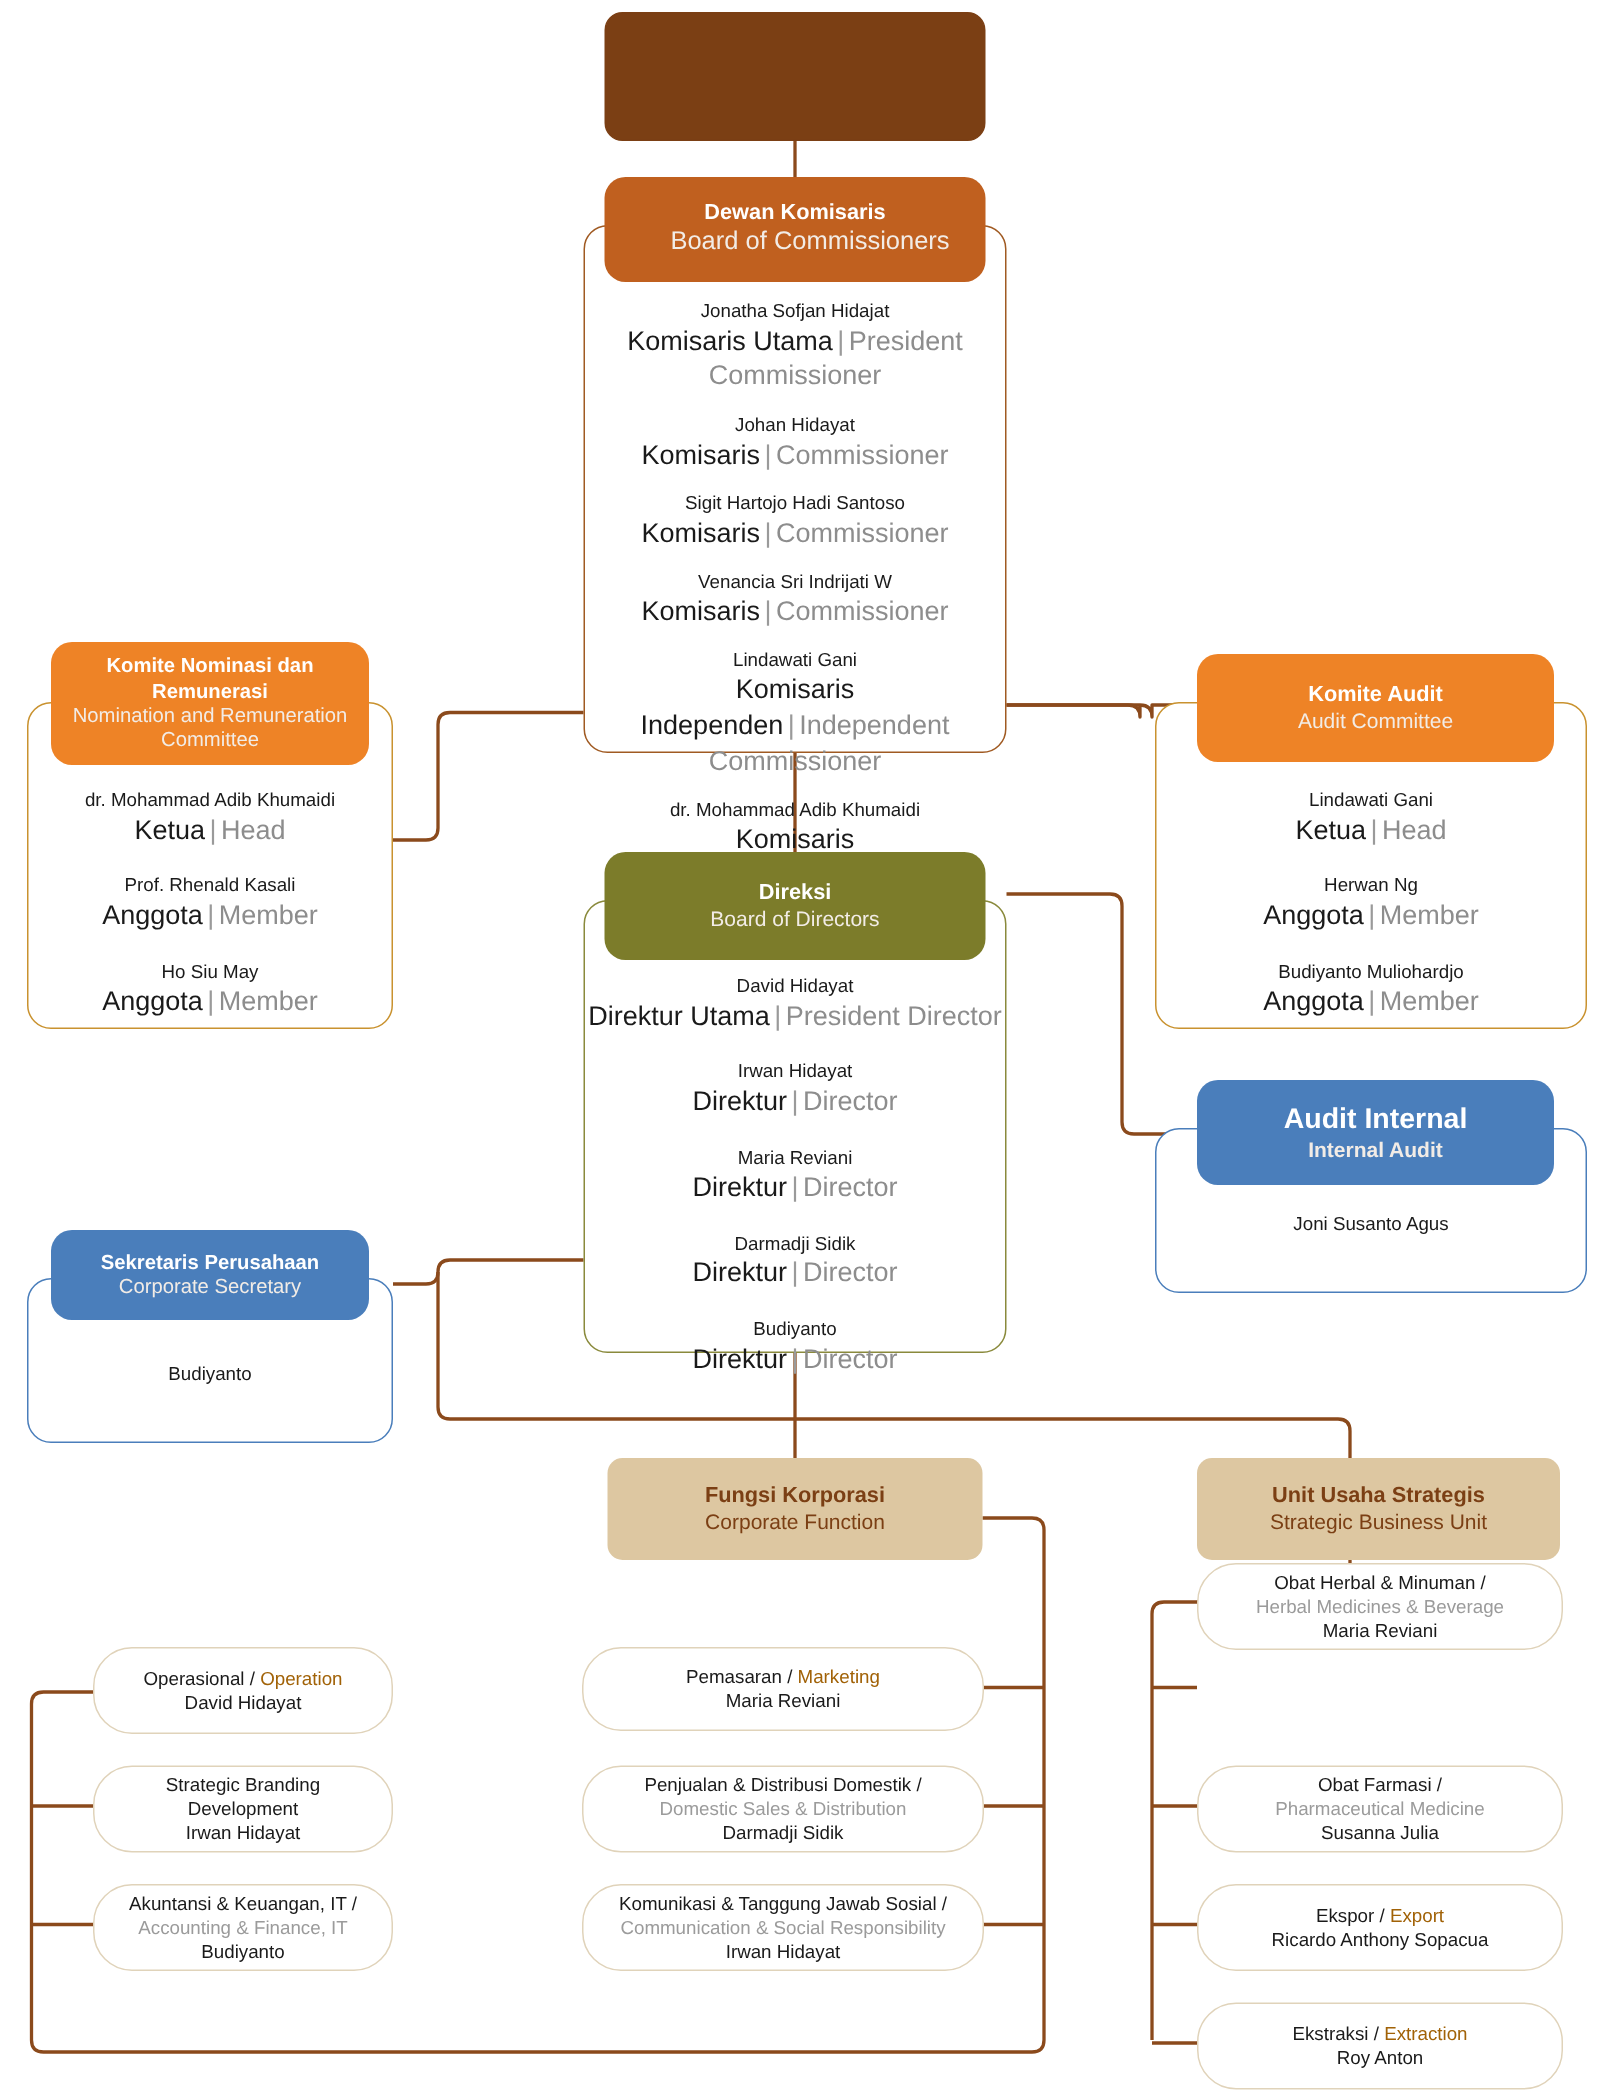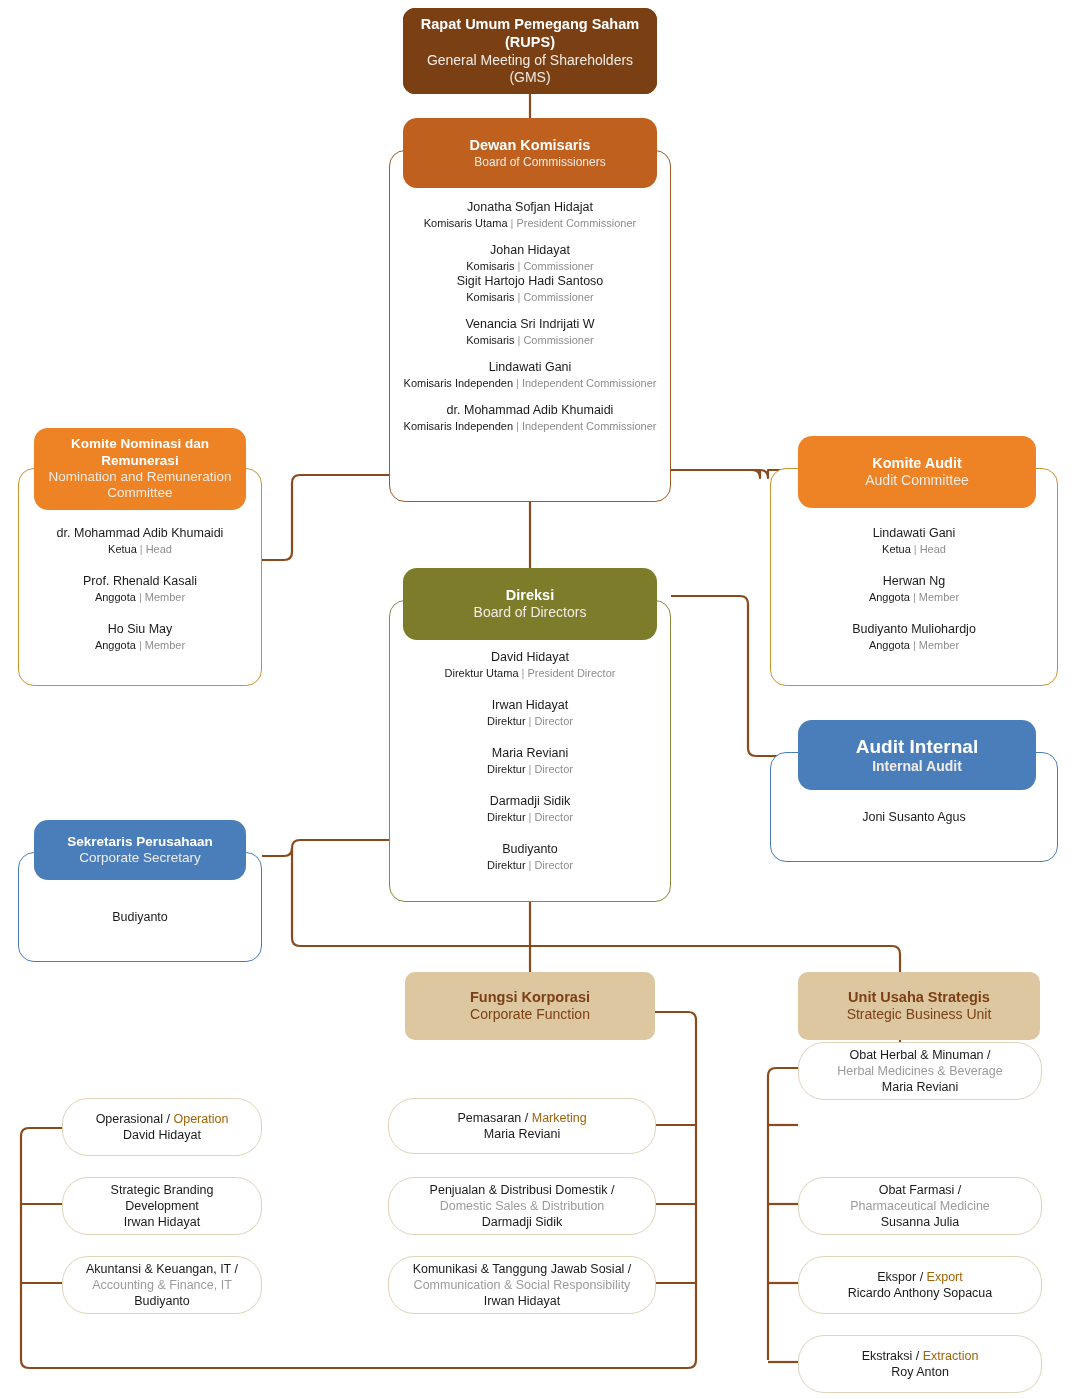--- a/index.html
+++ b/index.html
@@ -20,21 +20,21 @@
          border-radius:16px;z-index:1;}
   .panel.brown{border-color:#a05a22;}
   .panel.olive{border-color:#8a8a3c;}
   .panel.blue{border-color:#4a7ebb;}
 
   .panel .body{position:absolute;left:0;right:0;text-align:center;}
 
   
   .person{margin:0 0 0 0;text-align:center;line-height:1.32;}
   .person .nm{display:block;color:#1a1a1a;font-size:12.5px;}
-  .person .ro{display:block;font-size:11px;color:#1a1a1a;}
+  .person .ro{display:block;font-size:18px;color:#1a1a1a;}
   .person .ro .en{color:#8d8d8d;}
   .person .ro .bar{color:#9a9a9a;padding:0 3px;}
 
   
   .leaf{position:absolute;box-sizing:border-box;background:#ffffff;
         border:1.5px solid #e0d3ba;border-radius:26px;z-index:3;
         display:flex;flex-direction:column;align-items:center;justify-content:center;
         text-align:center;padding:4px 10px;}
   .leaf .l1{font-size:12.5px;color:#1a1a1a;line-height:1.3;}
   .leaf .l1 .en{color:#a16207;}
@@ -77,32 +77,28 @@
 
       <path d="M900,1040 L900,1060 Q900,1068 892,1068 L776,1068 Q768,1068 768,1076 L768,1360"></path>
       <path d="M768,1125 L798,1125"></path>
       <path d="M768,1204 L798,1204"></path>
       <path d="M768,1283 L798,1283"></path>
       <path d="M768,1362 L798,1362"></path>
     </g>
   </svg>
 
   <div class="panel brown" style="left:403px;top:8px;width:254px;height:86px;border-radius:12px;background:#7B3F14;border-color:#7B3F14;"></div>
-  <div class="pill" style="left:403px;top:8px;width:254px;height:86px;background:#7B3F14;border-radius:12px;padding:4px 8px;">
-    <span class="ttl" style="font-size:14.5px;">Rapat Umum Pemegang Saham (RUPS)</span>
-    <span class="sub" style="font-size:14px;">General Meeting of Shareholders (GMS)</span>
-  </div>
 
   <div class="panel brown" style="left:389px;top:150px;width:282px;height:352px;">
     <div class="body" id="commissioners-body" style="top:48px;">
         <div class="person" style="margin-bottom:12px">
           <span class="nm">Jonatha Sofjan Hidajat</span>
           <span class="ro">Komisaris Utama<span class="bar">|</span><span class="en">President Commissioner</span></span>
         </div>
-        <div class="person" style="">
+        <div class="person" style="margin-bottom:12px">
           <span class="nm">Johan Hidayat</span>
           <span class="ro">Komisaris<span class="bar">|</span><span class="en">Commissioner</span></span>
         </div>
         <div class="person" style="margin-bottom:12px">
           <span class="nm">Sigit Hartojo Hadi Santoso</span>
           <span class="ro">Komisaris<span class="bar">|</span><span class="en">Commissioner</span></span>
         </div>
         <div class="person" style="margin-bottom:12px">
           <span class="nm">Venancia Sri Indrijati W</span>
           <span class="ro">Komisaris<span class="bar">|</span><span class="en">Commissioner</span></span>
@@ -112,21 +108,21 @@
           <span class="ro">Komisaris Independen<span class="bar">|</span><span class="en">Independent Commissioner</span></span>
         </div>
         <div class="person" style="margin-bottom:12px">
           <span class="nm">dr. Mohammad Adib Khumaidi</span>
           <span class="ro">Komisaris Independen<span class="bar">|</span><span class="en">Independent Commissioner</span></span>
         </div>
       </div>
   </div>
   <div class="pill" style="left:403px;top:118px;width:254px;height:70px;background:#C0601F;">
     <span class="ttl" style="font-size:14.5px;">Dewan Komisaris</span>
-    <span class="sub" style="font-size:12px;margin-left:20px;">Board of Commissioners</span>
+    <span class="sub" style="font-size:17px;margin-left:20px;">Board of Commissioners</span>
   </div>
 
   <div class="panel" style="left:18px;top:468px;width:244px;height:218px;">
     <div class="body" id="nomcom-body" style="top:56px;">
         <div class="person" style="margin-bottom:17px">
           <span class="nm">dr. Mohammad Adib Khumaidi</span>
           <span class="ro">Ketua<span class="bar">|</span><span class="en">Head</span></span>
         </div>
         <div class="person" style="margin-bottom:17px">
           <span class="nm">Prof. Rhenald Kasali</span>

